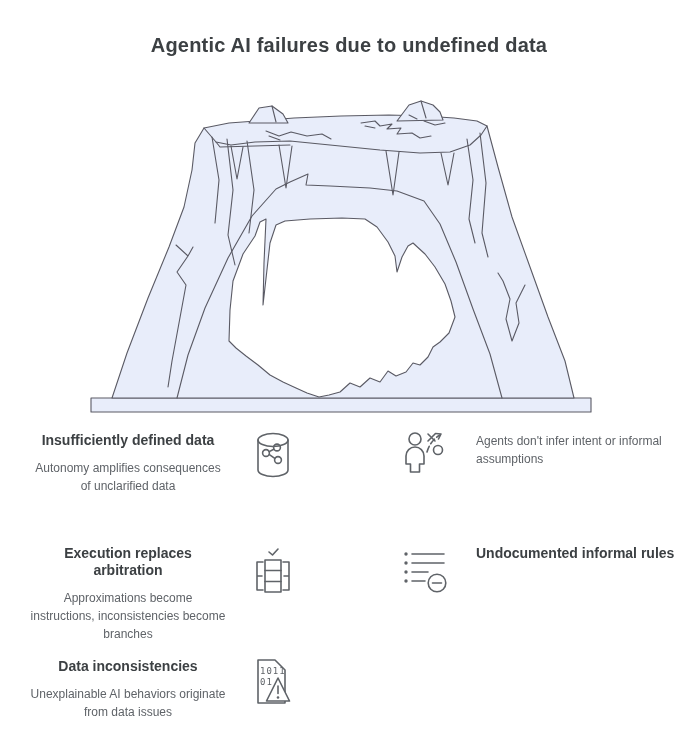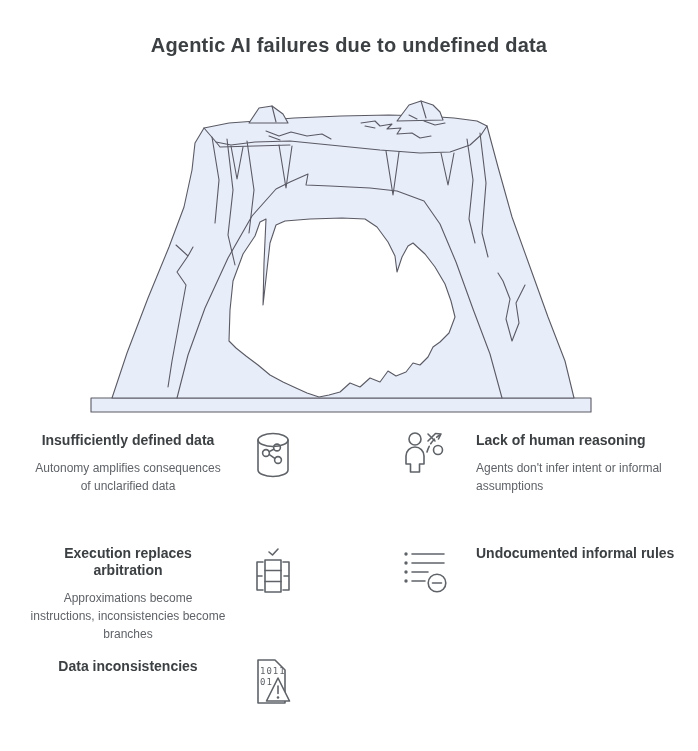--- a/index.html
+++ b/index.html
@@ -92,21 +92,20 @@
   <svg class="icn" width="46" height="48" viewBox="0 0 46 48">
     <circle cx="13" cy="9" r="6"></circle>
     <path d="M4,34 V26 a9,9 0 0 1 18,0 v8 h-4.5 v8 h-9 v-8 H4 z"></path>
     <path d="M26,4 L33,11 M33,4 L26,11"></path>
     <path d="M25,22 Q28,11 38,5" stroke-dasharray="6,3"></path>
     <path d="M33.5,3.5 L39,4 L36.5,9"></path>
     <circle cx="36" cy="20" r="4.5"></circle>
   </svg>
 </div>
 <div class="item align-left" style="left:476px;top:432px;width:190px;">
-  <div class="item-title">Lack of human reasoning</div>
   <div class="item-desc">Agents don't infer intent or informal assumptions</div>
 </div>
 
 <div class="item align-right" style="left:30px;top:545px;width:196px;">
   <div class="item-title">Execution replaces arbitration</div>
   <div class="item-desc">Approximations become instructions, inconsistencies become branches</div>
 </div>
 <div class="icon-box" style="left:250px;top:545px;">
   <svg class="icn" width="46" height="52" viewBox="0 0 46 52">
     <polyline points="19,7 22.5,10 28,4"></polyline>
@@ -127,20 +126,21 @@
     <circle class="icn-white" cx="35" cy="35" r="8.8"></circle>
     <path d="M30.5,35 H39.5"></path>
   </svg>
 </div>
 <div class="item align-left" style="left:476px;top:545px;width:205px;">
   <div class="item-title">Undocumented informal rules</div>
 </div>
 
 <div class="item align-right" style="left:30px;top:658px;width:196px;">
   <div class="item-title">Data inconsistencies</div>
+  <div class="item-desc">Unexplainable AI behaviors originate from data issues</div>
 </div>
 <div class="icon-box" style="left:250px;top:657px;">
   <svg width="46" height="52" viewBox="0 0 46 52">
     <path class="icn" d="M8,3 H25 L35,13 V46 H8 Z"></path>
     <text class="icn-text" x="10" y="17">1011</text>
     <text class="icn-text" x="10" y="28">01</text>
     <path class="icn-white" d="M28,21 L39.5,44 H16.5 Z"></path>
     <path class="icn" d="M28,29 V36.5"></path>
     <circle class="icn-fill" cx="28" cy="40.5" r="1.3"></circle>
   </svg>

